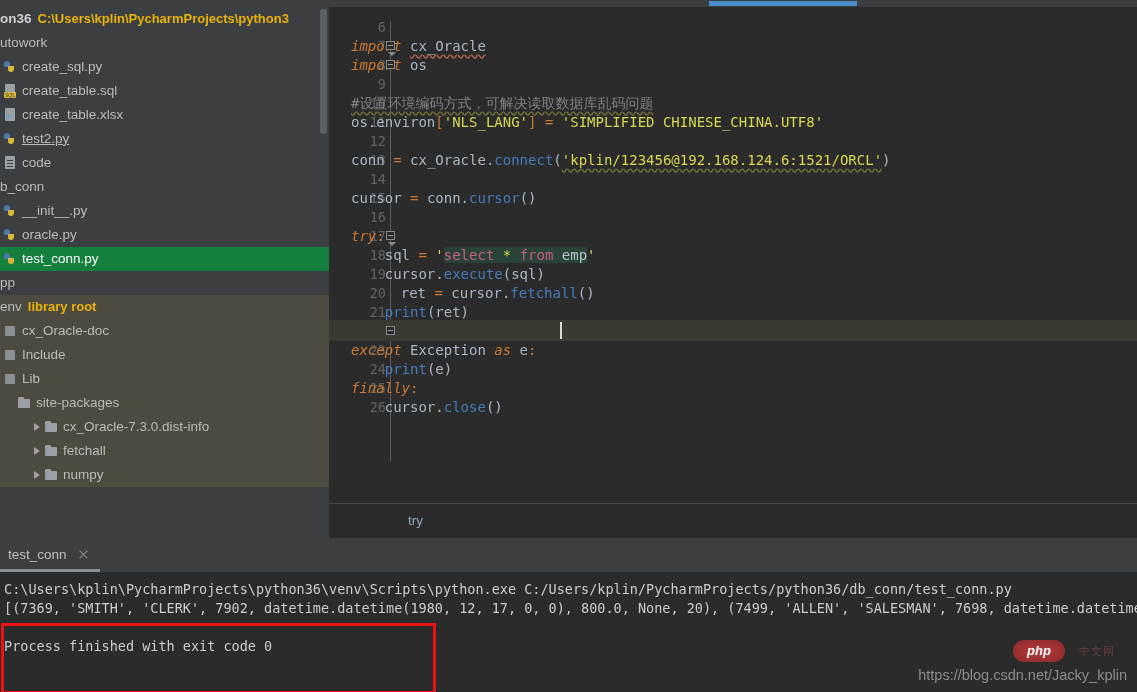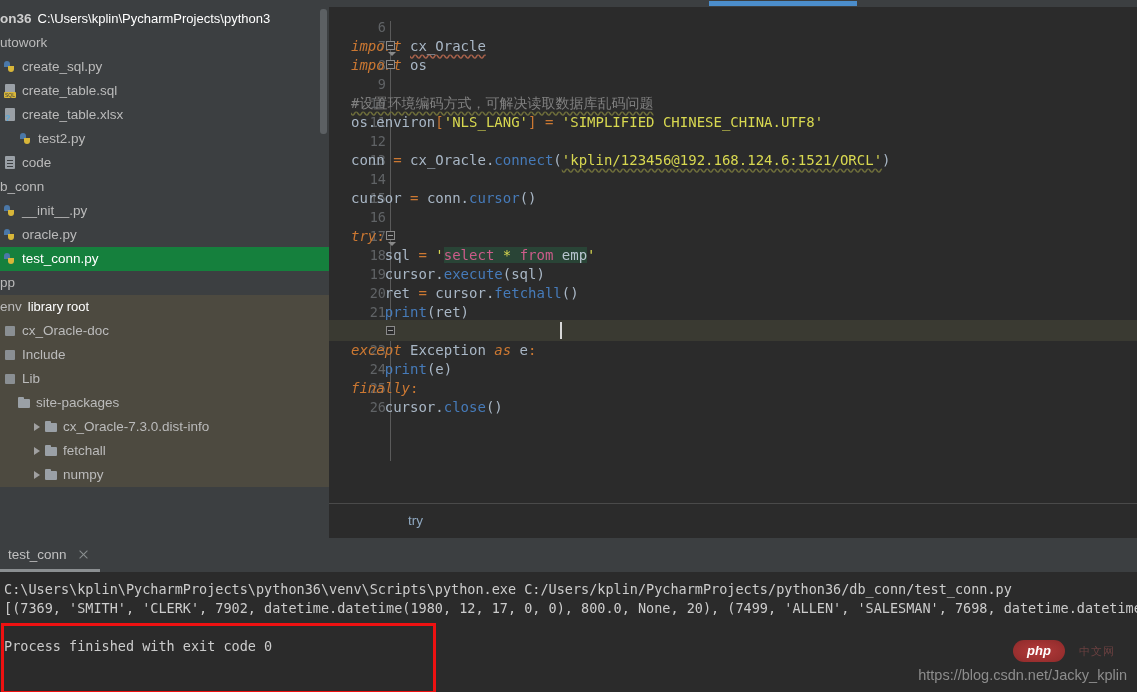--- a/index.html
+++ b/index.html
@@ -27,21 +27,21 @@
     background: #3c3f41; overflow: hidden;
   }
   .sb-row {
     position: relative; height: 24px; line-height: 24px;
     font-size: 13.5px; color: #bbbbbb; white-space: nowrap;
     padding-left: 0px;
   }
   .sb-row.venv { background: #4d4a40; }
   .sb-row.selected { background: #15803d; color: #ffffff; }
   .sb-label { vertical-align: middle; }
-  .sb-sub { color: #ffffff; font-size: 13px; padding-left: 6px; }
+  .sb-sub { color: #eab308; font-size: 13px; padding-left: 6px; font-weight: bold; }
   .sb-bold { font-weight: bold; color: #cfcfcf; }
 
   .ico {
     display: inline-block; width: 13px; height: 14px;
     vertical-align: -3px; margin-right: 5px; position: relative;
   }
   
   .ico-py::before {
     content:""; position:absolute; left:0; top:1px; width:6px; height:6px;
     border-radius: 3px 3px 0 0; background:#4b78a8;
@@ -235,21 +235,21 @@
     <div class="hthumb"></div>
   </div>
 
   <div class="sidebar">
     <div id="sb-list">
         <div class="sb-row" style="padding-left: 0px;"><span class="sb-bold">on36</span><span class="sb-sub">C:\Users\kplin\PycharmProjects\python3</span></div>
         <div class="sb-row"><span class="sb-label">utowork</span></div>
         <div class="sb-row" style="padding-left: 4px;"><span class="ico ico-py"></span><span class="sb-label">create_sql.py</span></div>
         <div class="sb-row" style="padding-left: 4px;"><span class="ico ico-file ico-sql"></span><span class="sb-label">create_table.sql</span></div>
         <div class="sb-row" style="padding-left: 4px;"><span class="ico ico-file ico-xlsx"></span><span class="sb-label">create_table.xlsx</span></div>
-        <div class="sb-row" style="padding-left: 20px;"><span class="ico ico-py"></span><span class="sb-label">test2.py</span></div>
+        <div class="sb-row" style="padding-left: 4px; text-decoration: underline;"><span class="ico ico-py"></span><span class="sb-label">test2.py</span></div>
         <div class="sb-row" style="padding-left: 4px;"><span class="ico ico-txt"></span><span class="sb-label">code</span></div>
         <div class="sb-row"><span class="sb-label">b_conn</span></div>
         <div class="sb-row" style="padding-left: 4px;"><span class="ico ico-py"></span><span class="sb-label">__init__.py</span></div>
         <div class="sb-row" style="padding-left: 4px;"><span class="ico ico-py"></span><span class="sb-label">oracle.py</span></div>
         <div class="sb-row selected" style="padding-left: 4px;"><span class="ico ico-py"></span><span class="sb-label">test_conn.py</span></div>
         <div class="sb-row"><span class="sb-label">pp</span></div>
         <div class="sb-row venv"><span class="sb-label">env</span><span class="sb-sub">library root</span></div>
         <div class="sb-row venv" style="padding-left: 4px;"><span class="ico ico-sq"></span><span class="sb-label">cx_Oracle-doc</span></div>
         <div class="sb-row venv" style="padding-left: 4px;"><span class="ico ico-sq"></span><span class="sb-label">Include</span></div>
         <div class="sb-row venv" style="padding-left: 4px;"><span class="ico ico-sq"></span><span class="sb-label">Lib</span></div>
@@ -294,21 +294,21 @@
         <div class="cl" style="top: 87px; left: 22px;"><span class="cmt squig-y">#设置环境编码方式，可解决读取数据库乱码问题</span></div>
         <div class="cl" style="top: 106px; left: 22px;"><span class="ident">os.environ</span><span class="op">[</span><span class="strY">'NLS_LANG'</span><span class="op">]</span> <span class="op">=</span> <span class="strY">'SIMPLIFIED CHINESE_CHINA.UTF8'</span></div>
         <div class="cl" style="top: 125px; left: 22px;"></div>
         <div class="cl" style="top: 144px; left: 22px;"><span class="ident">conn</span> <span class="op">=</span> <span class="ident">cx_Oracle</span>.<span class="meth">connect</span>(<span class="strY squig-y">'kplin/123456@192.168.124.6:1521/ORCL'</span>)</div>
         <div class="cl" style="top: 163px; left: 22px;"></div>
         <div class="cl" style="top: 182px; left: 22px;"><span class="ident">cursor</span> <span class="op">=</span> <span class="ident">conn</span>.<span class="meth">cursor</span>()</div>
         <div class="cl" style="top: 201px; left: 22px;"></div>
         <div class="cl" style="top: 220px; left: 22px;"><span class="kw">try</span><span class="op">:</span></div>
         <div class="cl" style="top: 239px; left: 22px;">    <span class="ident">sql</span> <span class="op">=</span> <span class="strY">'</span><span class="sqlhl"><span class="sql-kw" style="color:#cc5c8a">select</span> <span style="color:#d8d850">*</span> <span class="sql-kw" style="color:#cc5c8a">from</span> <span style="color:#b8c4cf">emp</span></span><span class="strY">'</span></div>
         <div class="cl" style="top: 258px; left: 22px;">    <span class="ident">cursor</span>.<span class="meth">execute</span>(<span class="ident">sql</span>)</div>
-        <div class="cl" style="top: 277px; left: 22px;">    <span class="ident">ret</span> <span class="op">=</span> <span class="ident">cursor</span>.<span class="meth">fetchall</span>()</div>
+        <div class="cl" style="top: 277px; left: 38px;">    <span class="ident">ret</span> <span class="op">=</span> <span class="ident">cursor</span>.<span class="meth">fetchall</span>()</div>
         <div class="cl" style="top: 296px; left: 22px;">    <span class="meth">print</span>(<span class="ident">ret</span>)</div>
         <div class="cl" style="top: 315px; left: 22px;">    <span class="cmt"># cursor.commit()</span></div>
         <div class="cl" style="top: 334px; left: 22px;"><span class="kw">except</span> <span class="ident">Exception</span> <span class="kw">as</span> <span class="ident">e</span><span class="op">:</span></div>
         <div class="cl" style="top: 353px; left: 22px;">    <span class="meth">print</span>(<span class="ident">e</span>)</div>
         <div class="cl" style="top: 372px; left: 22px;"><span class="kw">finally</span><span class="op">:</span></div>
         <div class="cl" style="top: 391px; left: 22px;">    <span class="ident">cursor</span>.<span class="meth">close</span>()</div>
       </div>
   <div class="hl-row" style="top: 313px;"></div>
       <div class="fold-box" style="left: 57px; top: 34px;">
         <div class="fold-tri"></div>

